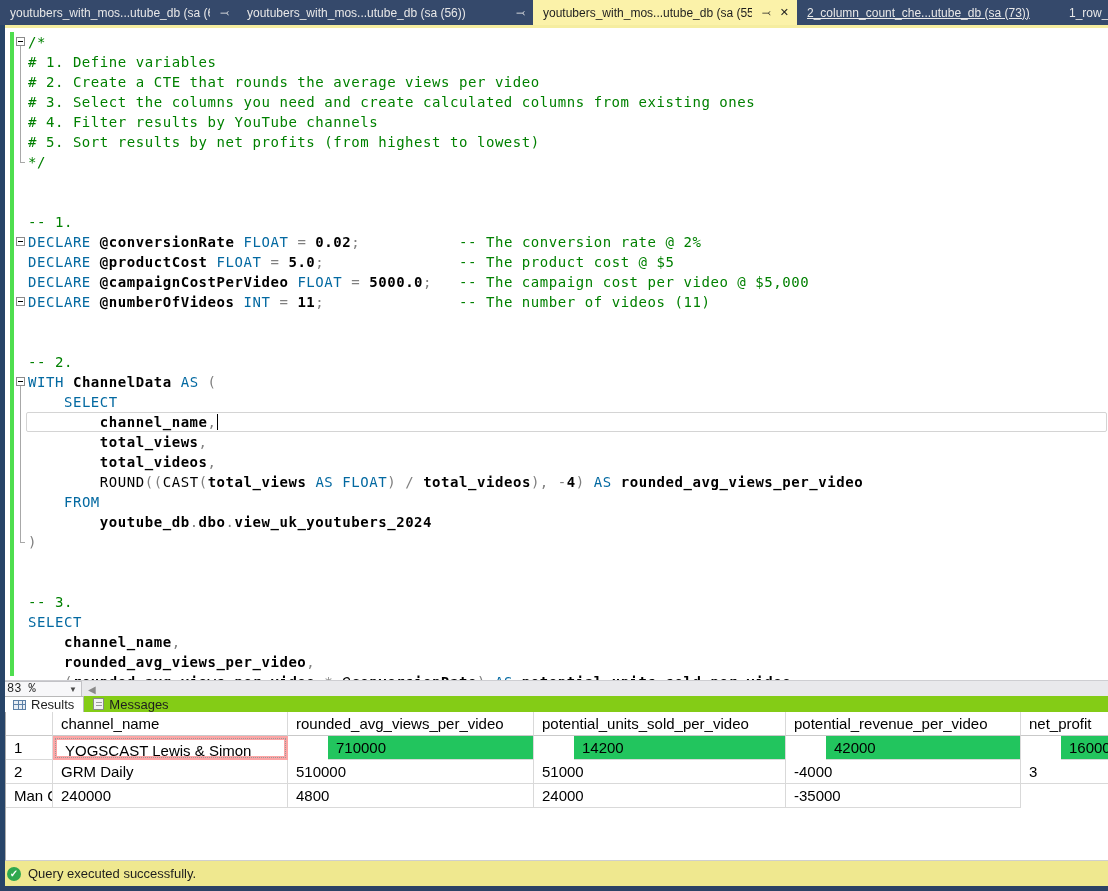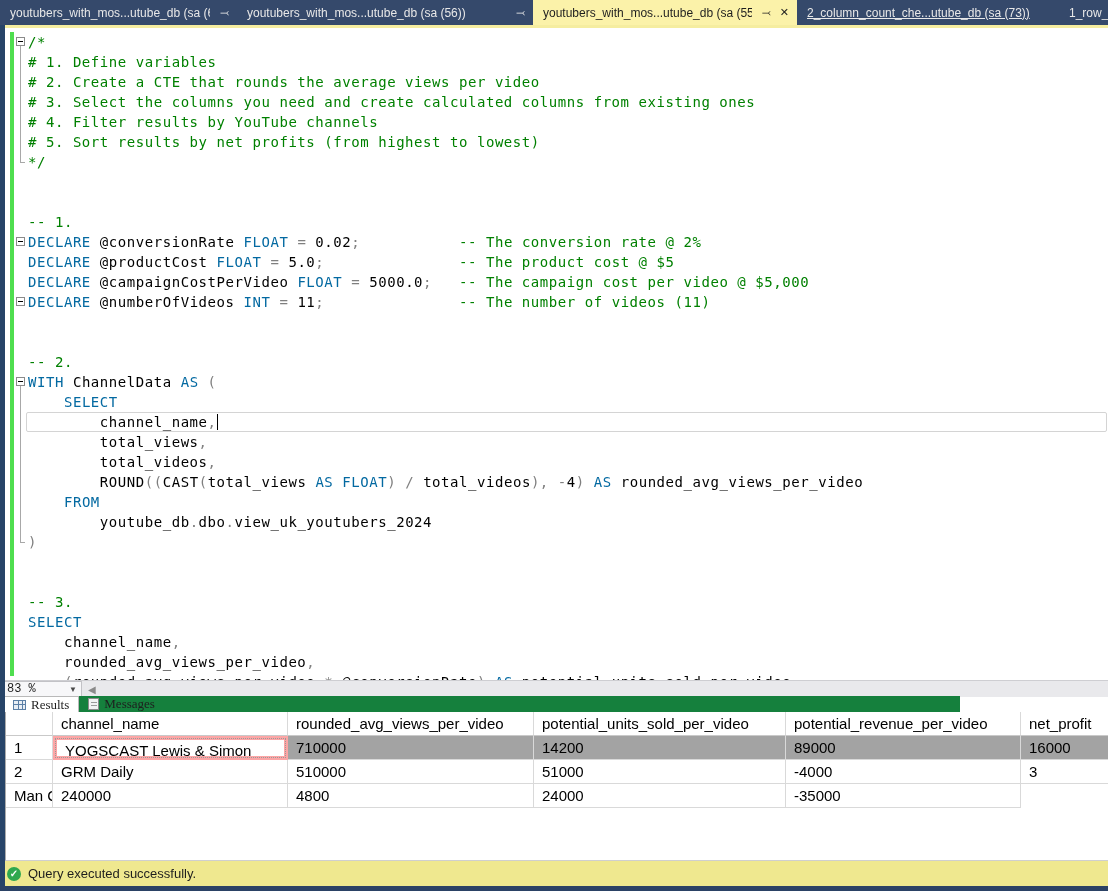--- a/index.html
+++ b/index.html
@@ -33,40 +33,40 @@
   .foldtick { position:absolute; width:5px; height:1px; background:#A8A8A8; }
 
   #code { position:absolute; left:28px; top:4px; right:0;
           font-family:"DejaVu Sans Mono", monospace; font-size:14px;
           letter-spacing:0.55px; line-height:20px; white-space:pre; }
   .code-line { height:20px; }
   .sk { color:#0369a1; }
   .sc { color:#008000; }
   .sf { color:#000000; }
   .so { color:#7F7F7F; }
-  .st { color:#000000; }
+  .st { color:#000000;font-weight:bold; }
 
   #curline { position:absolute; left:26px; top:384px; right:1px; height:20px;
              border:1px solid #D4D4D4; border-radius:2px; }
   #caret { position:absolute; left:217px; top:386px; width:1px; height:16px; background:#000; }
 
   
   #zoomrow { position:absolute; left:0; top:680px; width:1108px; height:16px;
              background:#E9E9EC; border-top:1px solid #CECED2; }
   #zoombox { position:absolute; left:2px; top:0px; width:80px; height:16px; background:#F7F7F9;
              border:1px solid #C2C2C6; font-size:12px; color:#1E1E1E;
              display:flex; align-items:center; padding:0 4px; }
   #zoombox .zl { flex:1;font-family:Liberation Mono, monospace; }
   #zoombox .dd { font-size:8px; color:#4A4A4A; }
   #hscroll { position:absolute; left:84px; top:0; right:0; height:16px; background:#E9E9EC;
              display:flex; align-items:center; }
   #hscroll .arrow { color:#8A8A8A; font-size:10px; padding-left:4px; }
 
   
-  #rtabs { position:absolute; left:0; top:696px; width:960px; height:16px; background:#15803d; display:flex;font-family:Liberation Serif, serif; }
+  #rtabs { position:absolute; left:0; top:696px; width:1108px; height:16px; background:#84cc16; display:flex; }
   .rtab { height:16px; display:flex; align-items:center; gap:5px; font-size:13px; color:#1E1E1E;
           padding:0 9px; }
   .rtab.active { background:#FFFFFF; border:1px solid #B9B9B9; border-bottom:none; margin-left:3px; }
   .icon-grid { width:13px; height:10px; border:1px solid #5B7FA6;
                background:
                  linear-gradient(#5B7FA6,#5B7FA6) 0 3px/13px 1px no-repeat,
                  linear-gradient(#5B7FA6,#5B7FA6) 4px 0/1px 10px no-repeat,
                  linear-gradient(#5B7FA6,#5B7FA6) 8px 0/1px 10px no-repeat,
                  #E8EEF5; }
   .icon-note { width:11px; height:12px; border:1px solid #8A8A8A; background:
@@ -76,21 +76,21 @@
 
   
   #gridpane { position:absolute; left:5px; top:712px; width:1103px; height:149px;
               background:#fff; border-left:1px solid #ABABAB; border-bottom:1px solid #CFCFCF; overflow:hidden; }
   #grid { display:grid; grid-template-columns:47px 235px 246px 252px 235px 88px;
           font-size:15px; color:#000; }
   .gcell { height:24px; line-height:23px; padding:0 0 0 8px; border-right:1px solid #D9D9D9;
            border-bottom:1px solid #D9D9D9; overflow:hidden; white-space:nowrap; background:#fff; }
   .gcell.header { background:#FFFFFF; border-bottom:1px solid #C9C9C9; }
   .gcell.rownum { background:#FFFFFF; }
-  .gcell.sel { background:#a3a3a3; }
+  .gcell.sel { background:#22c55e;margin-left:40px; }
   .gcell.focus { background:#FFFFFF; border:4px solid #fca5a5; outline:1px dotted #9A9A9A; outline-offset:-3px; line-height:21px; }
 
   
   #statusbar { position:absolute; left:0; top:861px; width:1108px; height:25px; background:#EFE88F;
                display:flex; align-items:center; padding-left:7px; gap:7px; font-size:13px; color:#1E1E1E; }
   #statusbar .chk { width:14px; height:14px; border-radius:50%; background:#2FA84F; color:#fff;
                     font-size:10px; line-height:14px; text-align:center; font-weight:bold; }
   #bottomstrip { position:absolute; left:0; top:886px; width:1108px; height:5px; background:#2B4265; }
 </style>
 </head>
@@ -171,21 +171,21 @@
         <div class="gcell header rownum"></div>
         <div class="gcell header">channel_name</div>
         <div class="gcell header">rounded_avg_views_per_video</div>
         <div class="gcell header">potential_units_sold_per_video</div>
         <div class="gcell header">potential_revenue_per_video</div>
         <div class="gcell header">net_profit</div>
         <div class="gcell rownum">1</div>
         <div class="gcell focus">YOGSCAST Lewis &amp; Simon</div>
         <div class="gcell sel">710000</div>
         <div class="gcell sel">14200</div>
-        <div class="gcell sel">89000</div>
+        <div class="gcell sel">42000</div>
         <div class="gcell sel">16000</div>
         <div class="gcell rownum">2</div>
         <div class="gcell ">GRM Daily</div>
         <div class="gcell ">510000</div>
         <div class="gcell ">51000</div>
         <div class="gcell ">-4000</div>
         <div class="gcell rownum">3</div>
         <div class="gcell ">Man City</div>
         <div class="gcell ">240000</div>
         <div class="gcell ">4800</div>

